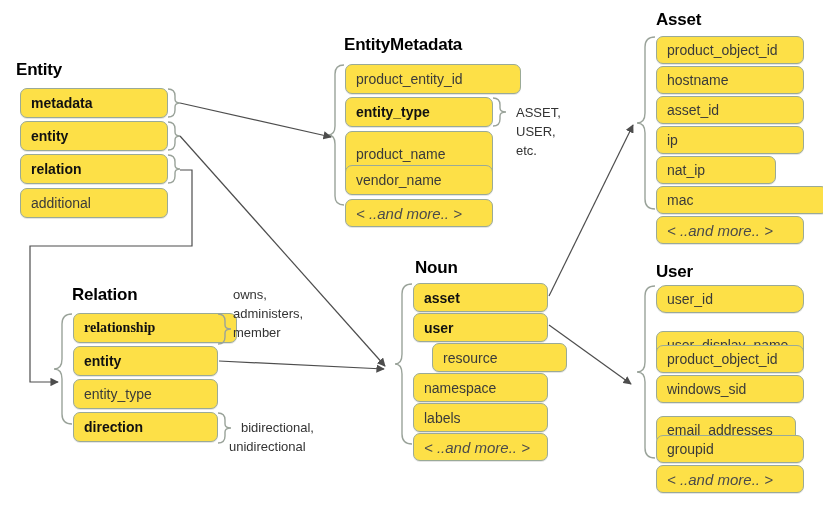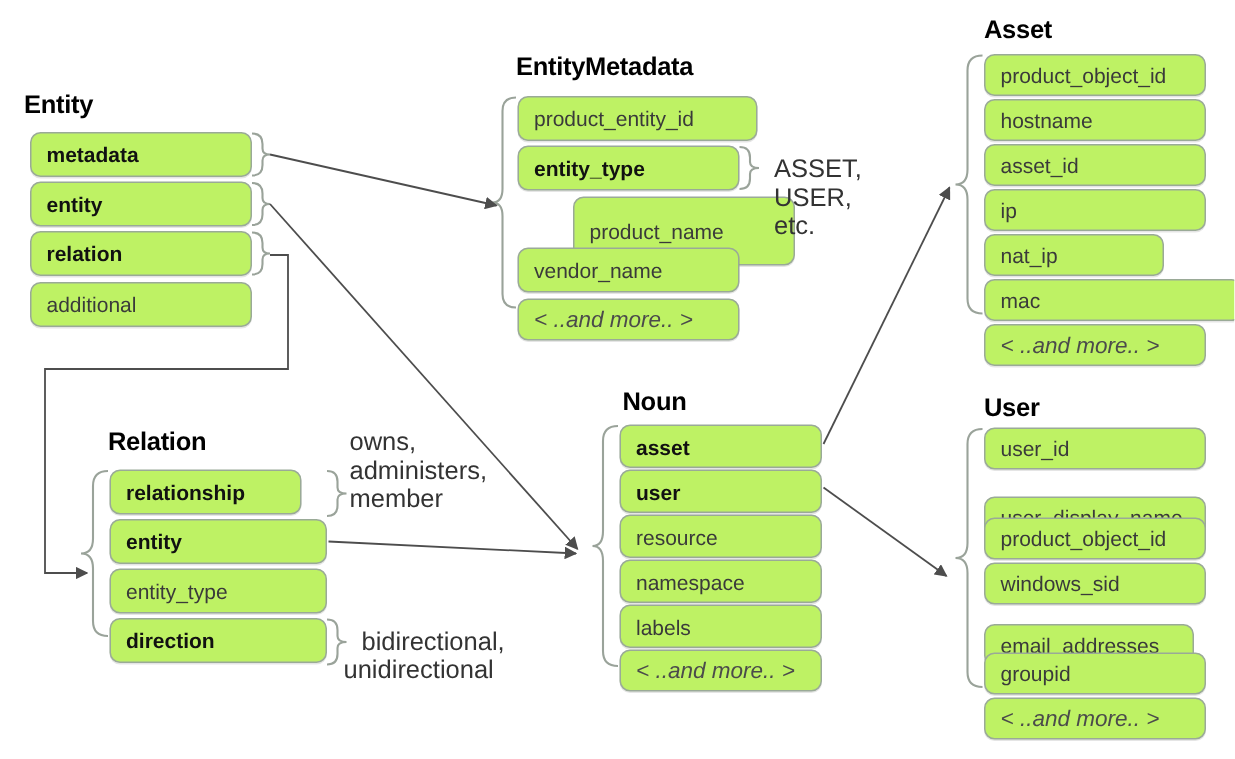--- a/index.html
+++ b/index.html
@@ -20,21 +20,21 @@
     position: absolute;
     font-size: 17px;
     font-weight: bold;
     color: #000000;
     white-space: nowrap;
     letter-spacing: -0.2px;
   }
   .row {
     position: absolute;
     box-sizing: border-box;
-    background: #bef264;
+    background: #fde047;
     border: 1px solid #9aaa97;
     border-radius: 7px;
     font-size: 14px;
     color: #3a3a3a;
     display: flex;
     align-items: center;
     padding-left: 10px;
     white-space: nowrap;
     box-shadow: 0 1px 0 rgba(0,0,0,0.10);
   }
@@ -42,21 +42,21 @@
     font-weight: bold;
     color: #111111;
   }
   .row.more {
     font-style: italic;
     color: #4b4b4b;
     font-size: 15px;
   }
   .note {
     position: absolute;
-    font-size: 17px;
+    font-size: 13px;
     color: #333333;
     line-height: 19px;
     white-space: nowrap;
   }
   svg.overlay {
     position: absolute;
     left: 0;
     top: 0;
     width: 823px;
     height: 506px;
@@ -75,23 +75,23 @@
   <div class="group">
     <div class="group-title" style="left:16px; top:60px;">Entity</div>
     <div class="row bold" style="left:20px; top:88px; width:148px; height:30px;">metadata</div>
     <div class="row bold" style="left:20px; top:121px; width:148px; height:30px;">entity</div>
     <div class="row bold" style="left:20px; top:154px; width:148px; height:30px;">relation</div>
     <div class="row" style="left:20px; top:188px; width:148px; height:30px;text-align:center;">additional</div>
   </div>
 
   <div class="group">
     <div class="group-title" style="left:344px; top:35px;">EntityMetadata</div>
-    <div class="row" style="left:345px; top:64px; width:160px; height:30px;">product_entity_id</div>
+    <div class="row" style="left:345px; top:64px; width:176px; height:30px;">product_entity_id</div>
     <div class="row bold" style="left:345px; top:97px; width:148px; height:30px;">entity_type</div>
-    <div class="row" style="left:345px; top:131px; width:148px; height:46px;margin-left:37px;">product_name</div>
+    <div class="row" style="left:345px; top:131px; width:148px; height:46px;">product_name</div>
     <div class="row" style="left:345px; top:165px; width:148px; height:30px;">vendor_name</div>
     <div class="row more" style="left:345px; top:199px; width:148px; height:28px;">&lt; ..and more.. &gt;</div>
 
     <div class="note" style="left:516px; top:103px;">ASSET,</div>
     <div class="note" style="left:516px; top:122px;">USER,</div>
     <div class="note" style="left:516px; top:141px;">etc.</div>
   </div>
 
   <div class="group">
     <div class="group-title" style="left:656px; top:10px;">Asset</div>
@@ -99,42 +99,42 @@
     <div class="row" style="left:656px; top:66px; width:148px; height:28px;">hostname</div>
     <div class="row" style="left:656px; top:96px; width:148px; height:28px;">asset_id</div>
     <div class="row" style="left:656px; top:126px; width:148px; height:28px;">ip</div>
     <div class="row" style="left:656px; top:156px; width:120px; height:28px;">nat_ip</div>
     <div class="row" style="left:656px; top:186px; width:172px; height:28px;">mac</div>
     <div class="row more" style="left:656px; top:216px; width:148px; height:28px;">&lt; ..and more.. &gt;</div>
   </div>
 
   <div class="group">
     <div class="group-title" style="left:656px; top:262px;">User</div>
-    <div class="row" style="left:656px; top:285px; width:148px; height:28px;">user_id</div>
+    <div class="row" style="left:656px; top:285px; width:148px; height:28px;border-radius:10px;">user_id</div>
     <div class="row" style="left:656px; top:315px; width:148px; height:28px;margin-top:16px;">user_display_name</div>
     <div class="row" style="left:656px; top:345px; width:148px; height:28px;">product_object_id</div>
     <div class="row" style="left:656px; top:375px; width:148px; height:28px;">windows_sid</div>
     <div class="row" style="left:656px; top:416px; width:140px; height:28px;">email_addresses</div>
     <div class="row" style="left:656px; top:435px; width:148px; height:28px;">groupid</div>
     <div class="row more" style="left:656px; top:465px; width:148px; height:28px;">&lt; ..and more.. &gt;</div>
   </div>
 
   <div class="group">
     <div class="group-title" style="left:415px; top:258px;">Noun</div>
     <div class="row bold" style="left:413px; top:283px; width:135px; height:29px;">asset</div>
     <div class="row bold" style="left:413px; top:313px; width:135px; height:29px;">user</div>
-    <div class="row" style="left:413px; top:343px; width:135px; height:29px;">resource</div>
+    <div class="row" style="left:432px; top:343px; width:135px; height:29px;">resource</div>
     <div class="row" style="left:413px; top:373px; width:135px; height:29px;">namespace</div>
     <div class="row" style="left:413px; top:403px; width:135px; height:29px;">labels</div>
     <div class="row more" style="left:413px; top:433px; width:135px; height:28px;">&lt; ..and more.. &gt;</div>
   </div>
 
   <div class="group">
     <div class="group-title" style="left:72px; top:285px;">Relation</div>
-    <div class="row bold" style="left:73px; top:313px; width:128px; height:30px;">relationship</div>
+    <div class="row bold" style="left:73px; top:313px; width:164px; height:30px;font-family:Liberation Serif, serif;">relationship</div>
     <div class="row bold" style="left:73px; top:346px; width:145px; height:30px;">entity</div>
     <div class="row" style="left:73px; top:379px; width:145px; height:30px;">entity_type</div>
     <div class="row bold" style="left:73px; top:412px; width:145px; height:30px;">direction</div>
 
     <div class="note" style="left:233px; top:285px;">owns,</div>
     <div class="note" style="left:233px; top:304px;">administers,</div>
     <div class="note" style="left:233px; top:323px;">member</div>
 
     <div class="note" style="left:229px; top:418px;margin-left:12px;">bidirectional,</div>
     <div class="note" style="left:229px; top:437px;">unidirectional</div>

